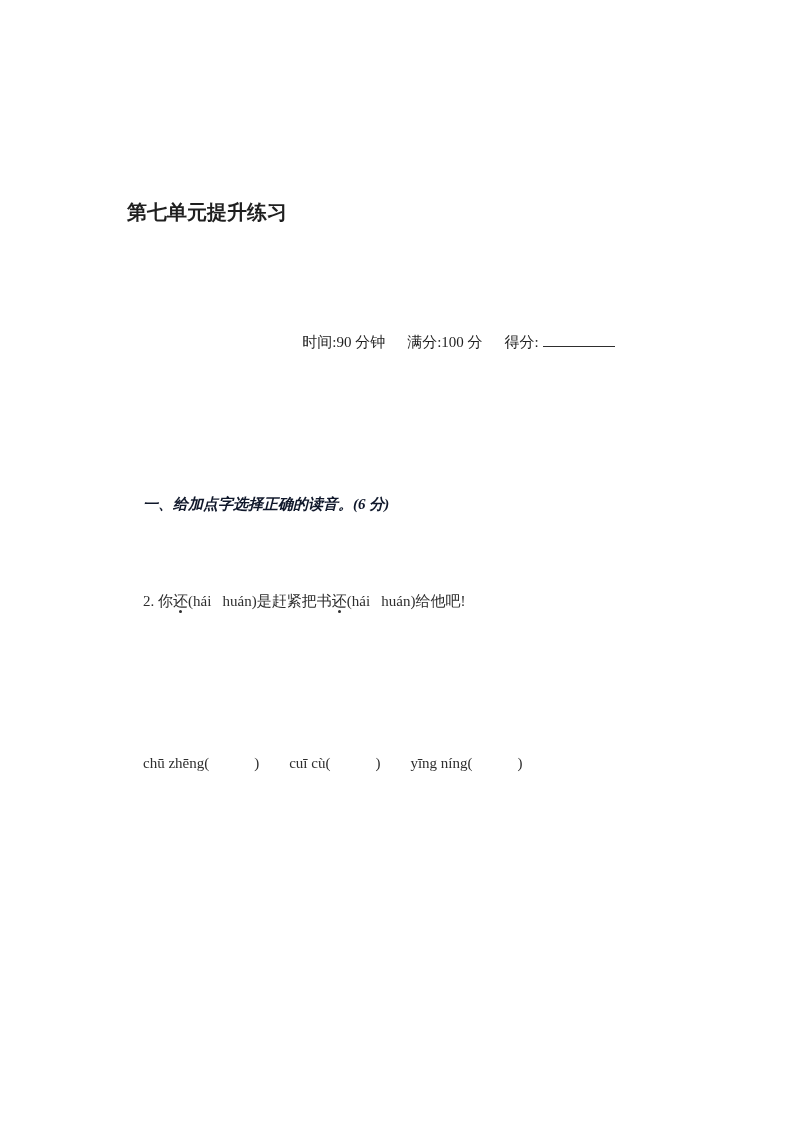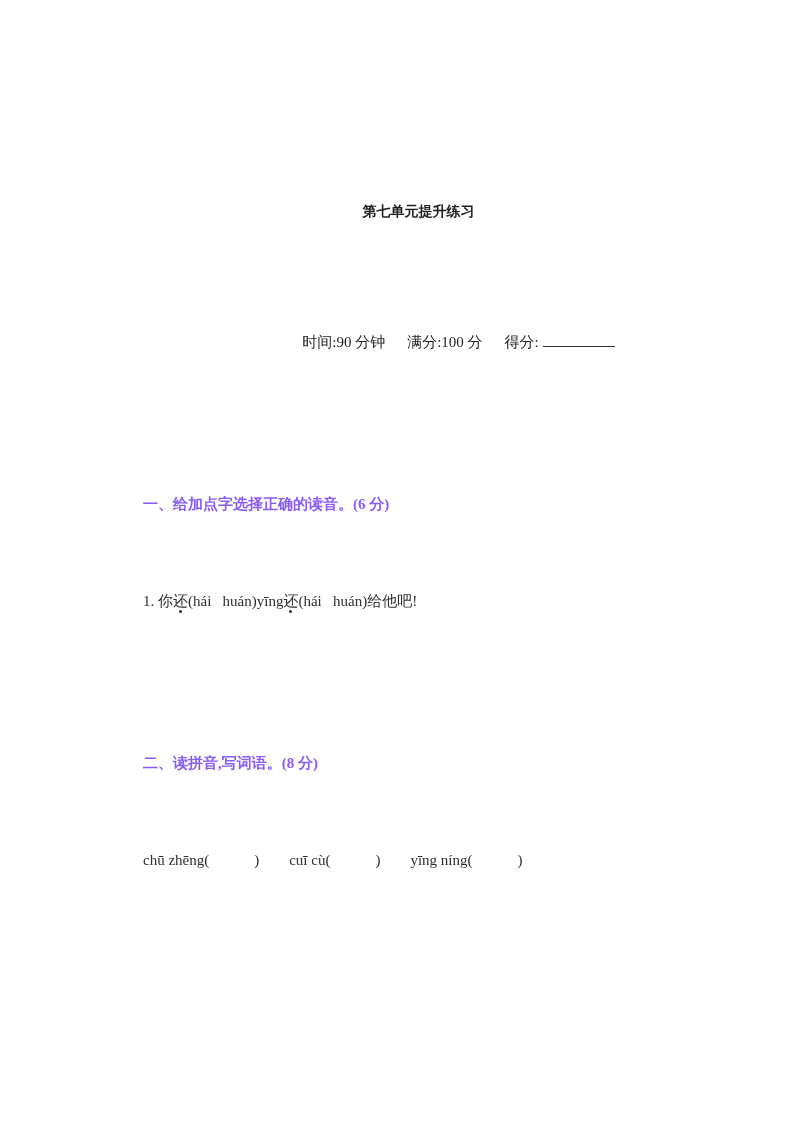--- a/index.html
+++ b/index.html
@@ -18,44 +18,45 @@
     left: 117px;
     width: 583px;
     font-size: 15px;
     line-height: 32.4px;
     white-space: pre-wrap;
   }
   .content p { margin: 0; }
   .title {
     position: relative;
     left: 10px;
-    text-align: center;
-    font-size: 14px;
+    text-align: left;
+    font-size: 20px;
     font-weight: bold;
     color: #1f1f1f;
   }
   .info {
     position: relative;
     left: 50px;
     text-align: center;
     color: #1f1f1f;
   }
   .info .seg { margin-right: 22px; }
   .info .seg-last { margin-right: 4px; }
   .score-line {
     display: inline-block;
     width: 72px;
     height: 15px;
     border-bottom: 1px solid #2e2e2e;
     vertical-align: baseline;
   }
   .sec {
-    color: #8b5cf6;
+    color: #0f172a;
     font-weight: bold;
     text-indent: 26px;
+    font-style: italic;
   }
   .q { text-indent: 26px; }
   .py { font-family: Liberation Serif, serif; }
   .dot { position: relative; }
   .dot::after {
     content: "";
     position: absolute;
     left: 50%;
     margin-left: -1.5px;
     bottom: -4px;
@@ -70,24 +71,23 @@
 
 <div class="page">
   <div class="content">
 
     <p class="title">第七单元提升练习</p>
 
     <p class="info"><span class="seg">时间:90 分钟</span><span class="seg">满分:100 分</span><span class="seg-last">得分:</span><span class="score-line"></span></p>
 
     
     <p class="sec">一、给加点字选择正确的读音。(6 分)</p>
-    <p class="q"><span>1. 你</span><span class="dot">还</span><span class="py">(hái   huán)</span><span>yīng</span><span class="dot">还</span><span class="py">(hái   huán)</span><span>给他吧!</span></p>
+    <p class="q"><span>2. 你</span><span class="dot">还</span><span class="py">(hái   huán)</span><span>是赶紧把书</span><span class="dot">还</span><span class="py">(hái   huán)</span><span>给他吧!</span></p>
 
     
-    <p class="sec">二、读拼音,写词语。(8 分)</p>
     <p class="q py">chū zhēng(　　　)　　cuī cù(　　　)　　yīng níng(　　　)</p>
     
     
 
     
     
     
     
     
 

